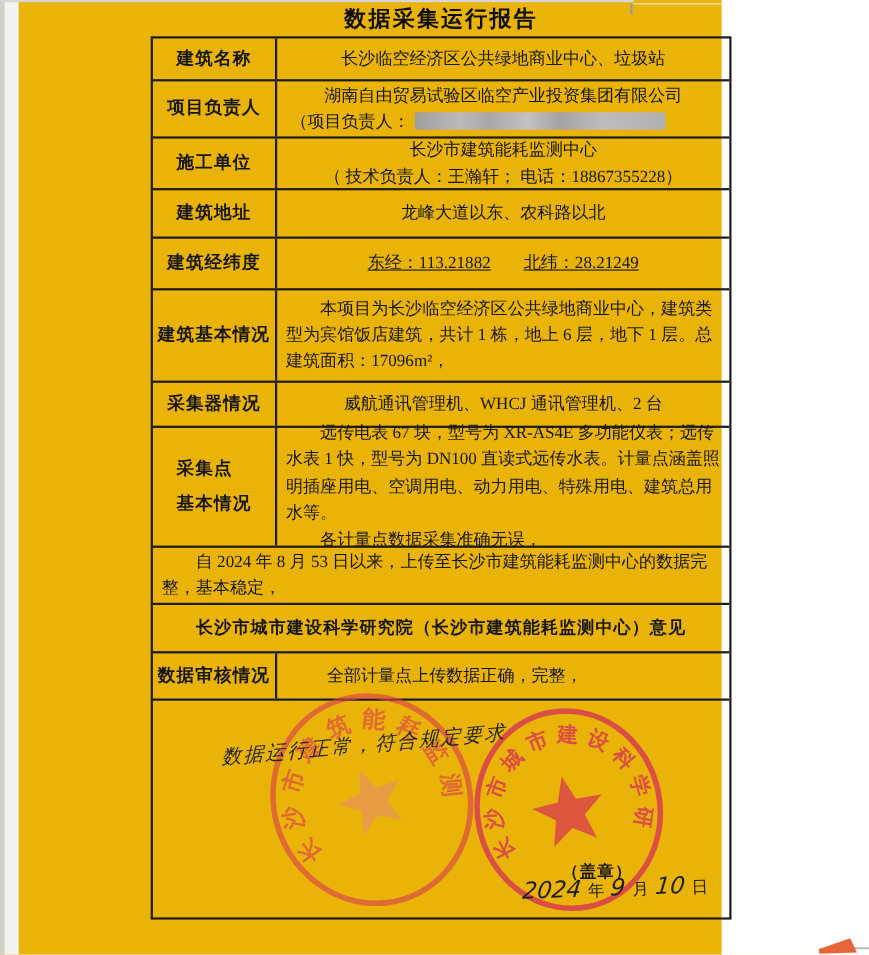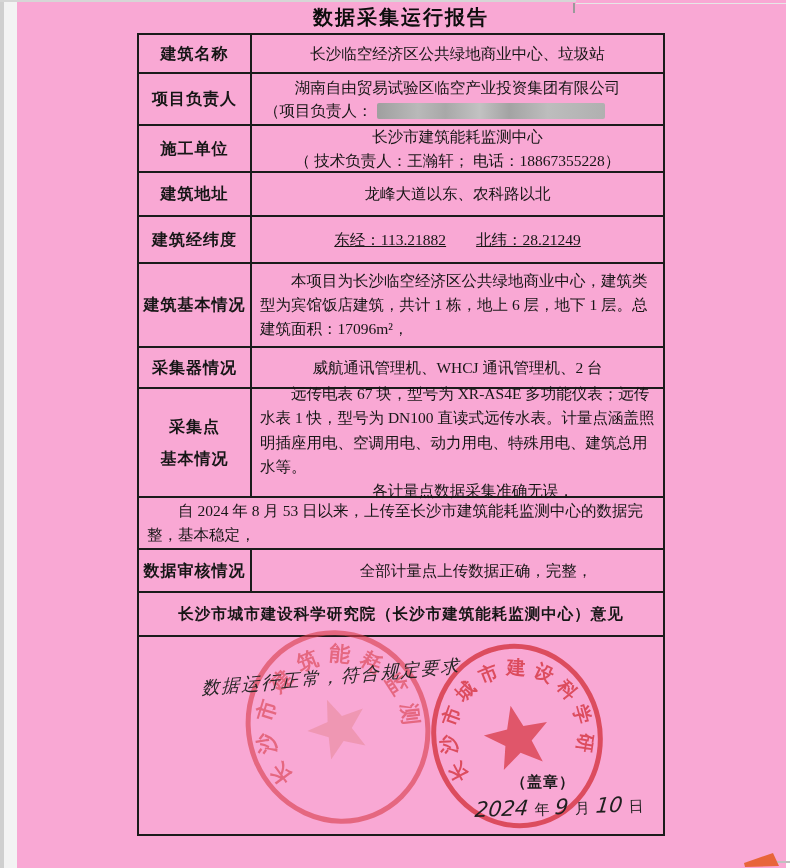--- a/index.html
+++ b/index.html
@@ -1,38 +1,38 @@
 <!DOCTYPE html>
 <html><head>
 <meta charset="utf-8">
 <style>
   * { margin:0; padding:0; box-sizing:border-box; }
   html,body { width:790px; height:868px; background:#ffffff; overflow:hidden;
               font-family:"Liberation Serif","DejaVu Serif",serif; color:#161616; }
-  .page { position:relative; width:786px; height:868px; background:#f9a8d4; }
+  .page { position:relative; width:656px; height:868px; background:#eab308; }
 
   
   .edge-left   { position:absolute; left:0; top:0; bottom:0; width:4px; background:#cfcfcf; }
   .edge-left2  { position:absolute; left:4px; top:0; bottom:0; width:13px; background:#f3f3f3; }
   .edge-top    { position:absolute; left:0; top:0; width:576px; height:2px; background:#d6d6d6; }
   .edge-top2   { position:absolute; left:576px; top:3px; right:0; height:1px; background:#e7e7e7; }
   .edge-tick   { position:absolute; left:573px; top:3px; width:2px; height:10px; background:#9a9a9a; }
 
   .title { position:absolute; left:137px; top:4px; width:528px; text-align:center;
            font-family:"Liberation Sans","DejaVu Sans",sans-serif;
            font-size:20px; font-weight:bold; letter-spacing:2px; color:#0d0d0d; }
 
   .report-table { position:absolute; left:137px; top:33px; width:528px; border:2px solid #1b1b1b; background:transparent; }
   .row { display:flex; border-bottom:2px solid #1b1b1b; align-items:stretch; }
   .row:last-child { border-bottom:none; }
   .cell-label { flex:0 0 113px; border-right:2px solid #1b1b1b; display:flex; align-items:center;
-                justify-content:center; text-align:center; font-size:16px; font-weight:bold;
+                justify-content:center; text-align:left; font-size:16px; font-weight:bold;
                 letter-spacing:1px; white-space:pre-line; line-height:2.0; padding:2px; }
   .cell-value { flex:1 1 auto; display:flex; flex-direction:column; justify-content:center;
-                font-size:15.5px; line-height:1.5; padding:2px 8px;align-items:center; }
+                font-size:15.5px; line-height:1.5; padding:2px 8px; }
   .center { text-align:center; align-items:center; }
   .r1{height:39px} .r2{height:52px} .r3{height:47px} .r4{height:44px} .r5{height:47px}
   .r6{height:84px} .r7{height:41px} .r8{height:109px} .r9{height:52px} .r10{height:43px}
   .r11{height:44px} .r12{height:197px}
 
   .line { width:100%; }
   .line-left { text-align:left; padding-left:4px; }
   .para { text-indent:2em; text-align:left; line-height:1.55; }
   .coord-gap { display:flex; gap:30px; justify-content:center; width:100%;text-decoration:underline; }
   .indent-only { text-indent:2.4em; text-align:left; }
@@ -44,21 +44,21 @@
   .opinion-header { justify-content:center; text-align:center; font-weight:bold; font-size:15.5px; letter-spacing:1px; }
 
   .stamp-area { position:relative; overflow:visible; padding:0; }
   .stamp { position:absolute; z-index:1; }
   .stamp-left  { left:104px; top:-10px; }
   .stamp-right { left:290px; top:4px; }
 
   .hand-note { position:absolute; z-index:2; left:62px; top:28px; width:260px;
                font-family:"DejaVu Sans",sans-serif; font-style:italic; font-size:18px;
                color:#262626; letter-spacing:2px; transform:rotate(-5deg) skewX(-6deg); }
-  .seal-label { position:absolute; z-index:2; left:372px; top:136px; font-size:15px;
+  .seal-label { position:absolute; z-index:2; left:372px; top:146px; font-size:15px;
                 font-weight:bold; color:#1a1a1a; letter-spacing:1px; }
   .date-line { position:absolute; z-index:2; left:336px; top:158px; display:flex; align-items:baseline;
                gap:6px; color:#1f1f1f; transform:rotate(-2deg); }
   .hand { font-family:"DejaVu Sans",sans-serif; font-style:italic; font-size:21px; transform:skewX(-8deg); display:inline-block; }
   .dsuf { font-size:15px; }
 
   .corner-orange { position:absolute; left:744px; top:853px; z-index:3; }
   .corner-line { position:absolute; left:768px; top:861px; width:22px; height:2px; background:#c0c0c0; }
 </style>
 </head>
@@ -133,29 +133,29 @@
         <p class="para">各计量点数据采集准确无误，</p>
       </div>
     </div>
 
     <div class="row r9">
       <div class="cell-value">
         <p class="para">自 2024 年 8 月 53 日以来，上传至长沙市建筑能耗监测中心的数据完整，基本稳定，</p>
       </div>
     </div>
 
+    <div class="row r11">
+      <div class="cell-value opinion-header">长沙市城市建设科学研究院（长沙市建筑能耗监测中心）意见</div>
+    </div>
+
     <div class="row r10">
       <div class="cell-label">数据审核情况</div>
       <div class="cell-value">
         <div class="indent-only">全部计量点上传数据正确，完整，</div>
       </div>
-    </div>
-
-    <div class="row r11">
-      <div class="cell-value opinion-header">长沙市城市建设科学研究院（长沙市建筑能耗监测中心）意见</div>
     </div>
 
     <div class="row r12 stamp-area">
 
       <svg class="stamp stamp-left" width="190" height="200" viewBox="0 0 190 200">
         <g transform="rotate(-22 95 100)" opacity="0.62">
           <ellipse cx="95" cy="100" rx="89" ry="95" fill="none" stroke="#d9404e" stroke-width="5"></ellipse>
           <defs>
               <path id="arcL" d="M 37.8 133 A 66 66 0 1 1 152.2 133" fill="none"></path>
             </defs>

